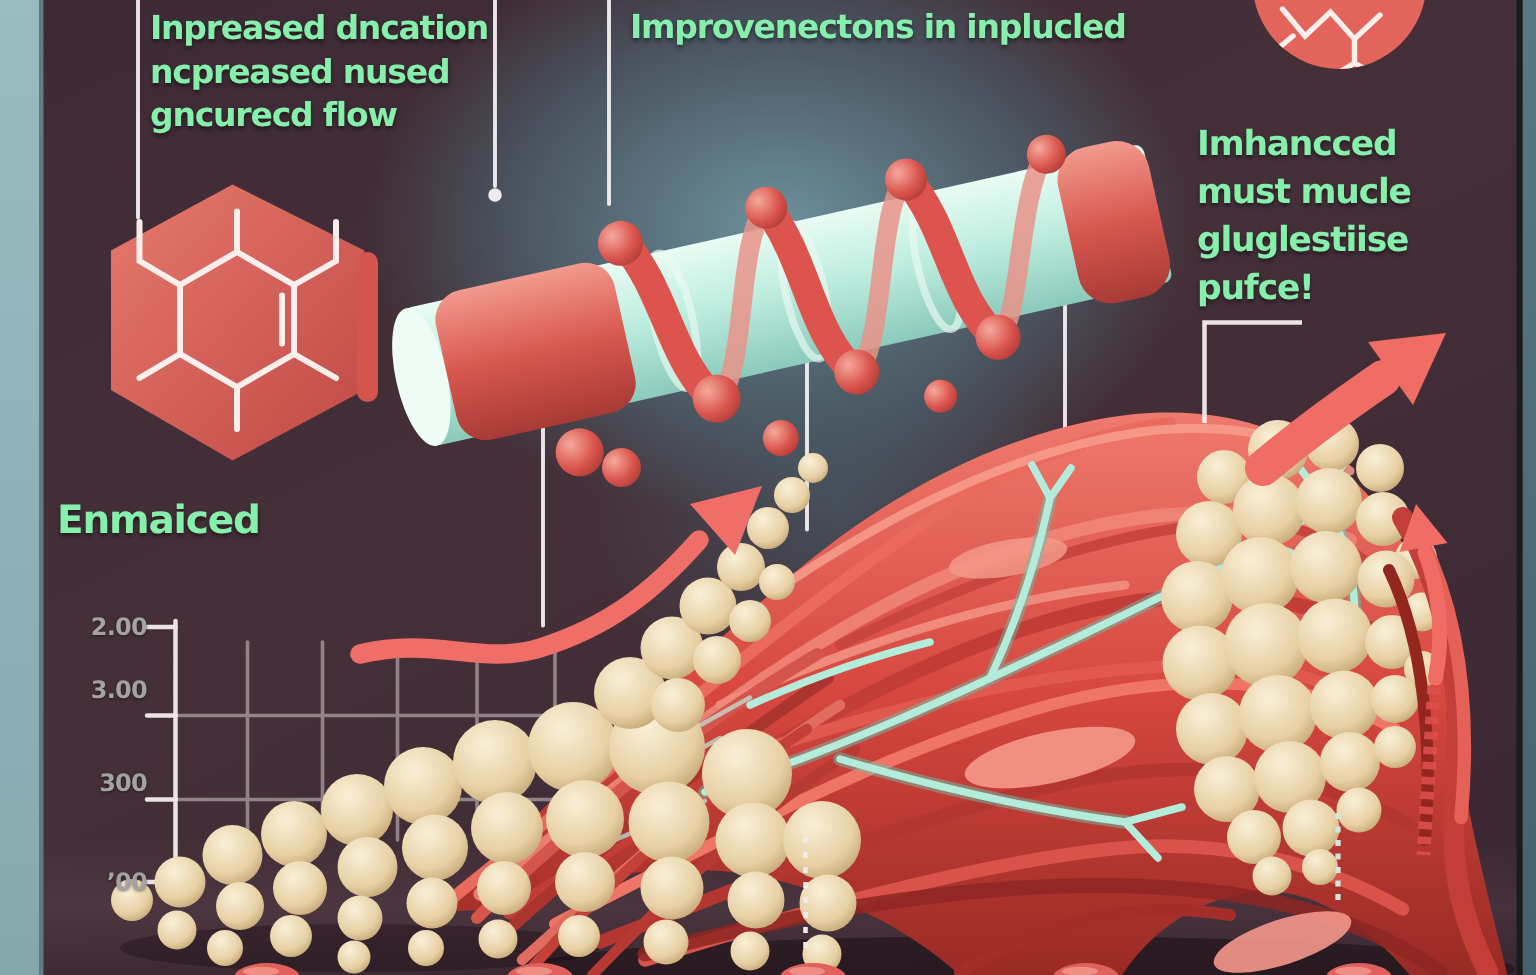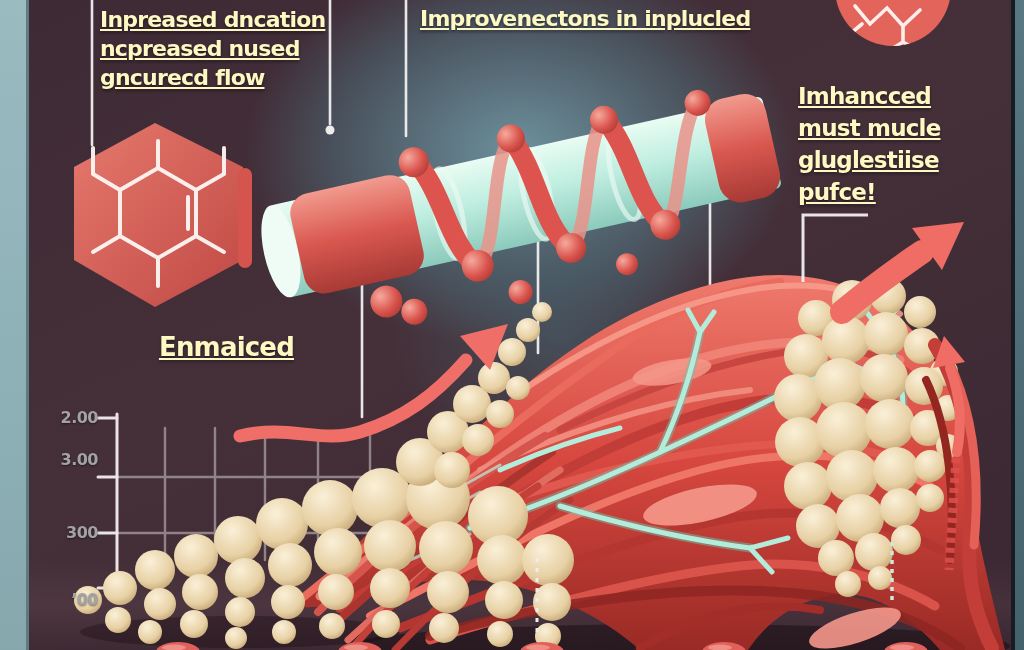--- a/index.html
+++ b/index.html
@@ -13,26 +13,26 @@
        radial-gradient(ellipse 360px 260px at 520px 150px, rgba(110,150,162,.95), rgba(78,110,122,.55) 52%, rgba(78,110,122,0) 76%);}
   .floor{position:absolute;inset:0;
       background:linear-gradient(180deg,rgba(0,0,0,0) 86%, rgba(130,98,110,.16) 93%, rgba(55,36,46,.35) 100%);}
   .art{position:absolute;left:0;top:0;}
   .strip-left{position:absolute;left:0;top:0;width:26px;height:650px;
       background:linear-gradient(180deg,#9abbc0,#8db0b7 60%,#86a8ad);
       border-right:3px solid #5d7b81;}
   .strip-right{position:absolute;right:0;top:0;width:9px;height:650px;
       background:linear-gradient(180deg,#587881,#44626c);
       border-left:4px solid #161c20;}
-  .txt{position:absolute;color:#fef9c3;font-weight:700;
-       text-shadow:0 2px 3px rgba(0,0,0,.45);letter-spacing:-0.8px;text-decoration:underline;}
+  .txt{position:absolute;color:#86efac;font-weight:700;
+       text-shadow:0 2px 3px rgba(0,0,0,.45);letter-spacing:-0.8px;}
   .top-left{left:100px;top:5px;font-size:22px;line-height:29px;}
   .top-center{left:420px;top:4px;font-size:22px;line-height:30px;}
   .right-block{left:798px;top:80px;width:204px;font-size:23px;line-height:32px;text-align:left;}
-  .mid-left{left:38px;top:330px;width:256px;font-size:26px;line-height:35px;text-align:right;}
+  .mid-left{left:38px;top:330px;width:256px;font-size:26px;line-height:35px;text-align:left;}
   .tick{position:absolute;left:28px;width:70px;text-align:right;color:#a3a3a3;
         font-weight:700;font-size:16px;letter-spacing:-0.5px;
         text-shadow:0 1px 2px rgba(0,0,0,.5);}
 </style>
 </head>
 <body>
 
 <div class="stage">
   <div class="bg"></div>
   <div class="glow"></div>
@@ -369,15 +369,15 @@
     <div>gluglestiise</div>
     <div>pufce!</div>
   </div>
 
   <div class="txt mid-left">
     <div>Enmaiced</div>
   </div>
 
   <div class="tick" style="top:408px;">2.00</div>
   <div class="tick" style="top:450px;">3.00</div>
-  <div class="tick" style="top:523px;text-align:right;">300</div>
-  <div class="tick" style="top:578px;margin-top:12px;">’00</div>
+  <div class="tick" style="top:512px;text-align:right;">300</div>
+  <div class="tick" style="top:578px;">’00</div>
 </div>
 
 </body></html>

